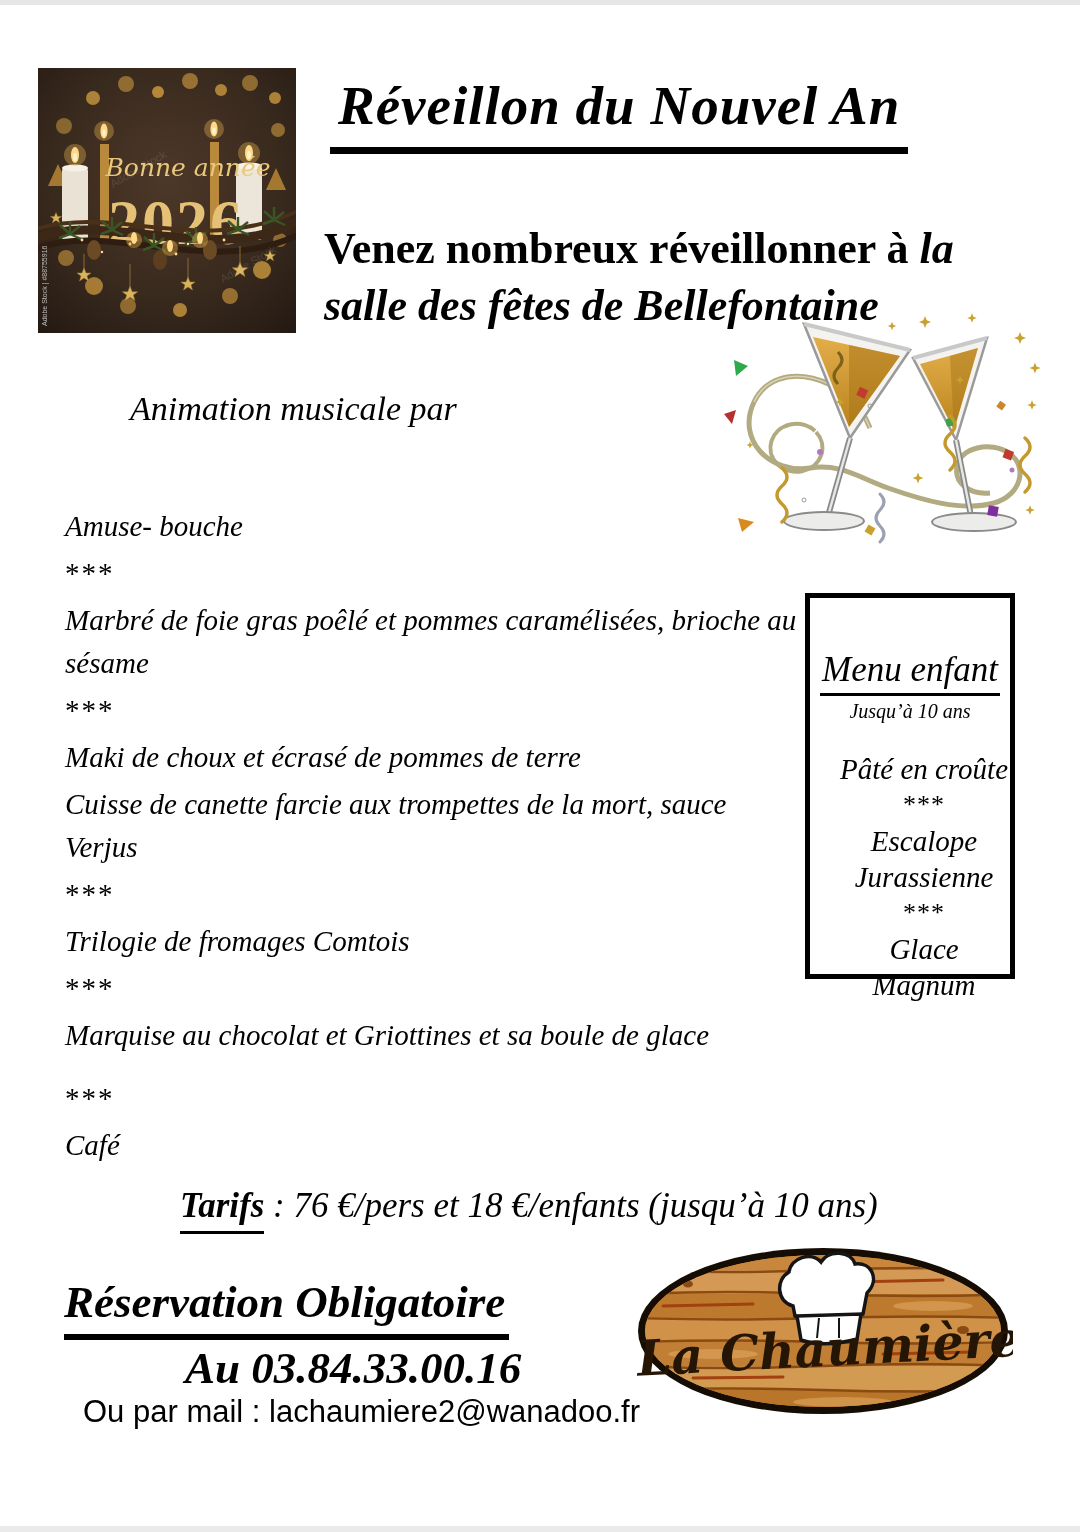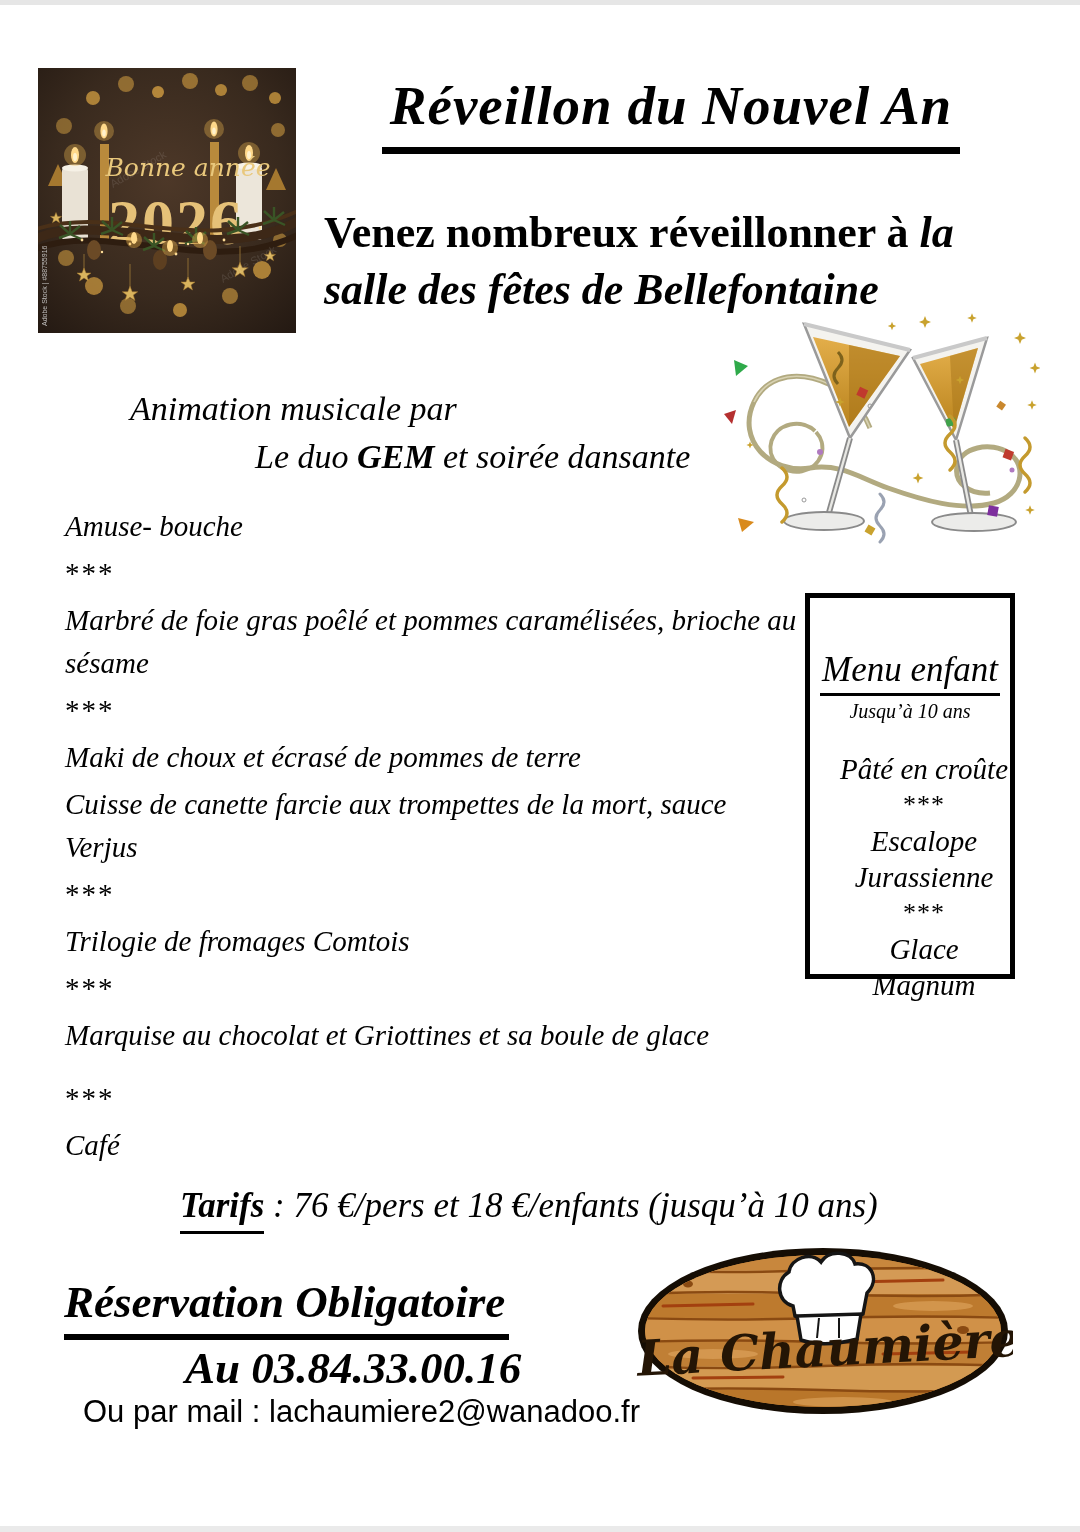--- a/index.html
+++ b/index.html
@@ -3,24 +3,24 @@
 <meta charset="utf-8">
 <style>
   html,body{margin:0;padding:0;background:#fff;}
   .page{position:relative;width:1080px;height:1532px;background:#fff;overflow:hidden;
         font-family:"Liberation Serif",serif;color:#000;}
   .edge{position:absolute;left:0;width:100%;background:#e6e6e6;}
   .edge.top{top:0;height:5px;}
   .edge.bottom{bottom:0;height:6px;background:#eaeaea;}
 
   
-  .title{position:absolute;left:330px;top:74px;width:682px;text-align:center;
+  .title{position:absolute;left:330px;top:74px;width:682px;text-align:left;
          font-size:55px;font-weight:bold;font-style:italic;letter-spacing:1px;}
   .title .ul{display:inline-block;border-bottom:7px solid #000;padding:0 8px 10px;}
-  .subtitle{position:absolute;left:324px;top:204px;width:712px;
+  .subtitle{position:absolute;left:324px;top:220px;width:712px;
             font-size:44px;font-weight:bold;line-height:1.3;}
   .subtitle i{font-style:italic;}
 
   .animation{position:absolute;left:130px;top:385px;font-size:34px;font-style:italic;line-height:1.4;}
   .animation .l2{margin-left:125px;}
   .animation b{font-weight:bold;}
 
   
   .card-img{position:absolute;left:38px;top:68px;width:258px;height:265px;}
   .glasses-img{position:absolute;left:720px;top:310px;width:320px;height:252px;}
@@ -278,21 +278,20 @@
         <use href="#st4" transform="translate(198,168) scale(.9)"></use>
         <use href="#st4" transform="translate(310,200) scale(.8)"></use>
         <use href="#st4" transform="translate(30,135) scale(.6)"></use>
         <use href="#st4" transform="translate(172,16) scale(.7)"></use>
       </g>
     </g>
   </svg>
 
   <div class="animation">
     <div class="l1">Animation musicale par</div>
-    <div class="l2"><span>Le duo </span><b>GEM</b><span> et soirée dansante</span></div>
   </div>
 
   <div class="menu-list">
       <div class="menu-row">Amuse- bouche</div>
       <div class="menu-row sep">***</div>
       <div class="menu-row">Marbré de foie gras poêlé et pommes caramélisées, brioche au sésame</div>
       <div class="menu-row sep">***</div>
       <div class="menu-row">Maki de choux et écrasé de pommes de terre</div>
       <div class="menu-row">Cuisse de canette farcie aux trompettes de la mort, sauce Verjus</div>
       <div class="menu-row sep">***</div>

